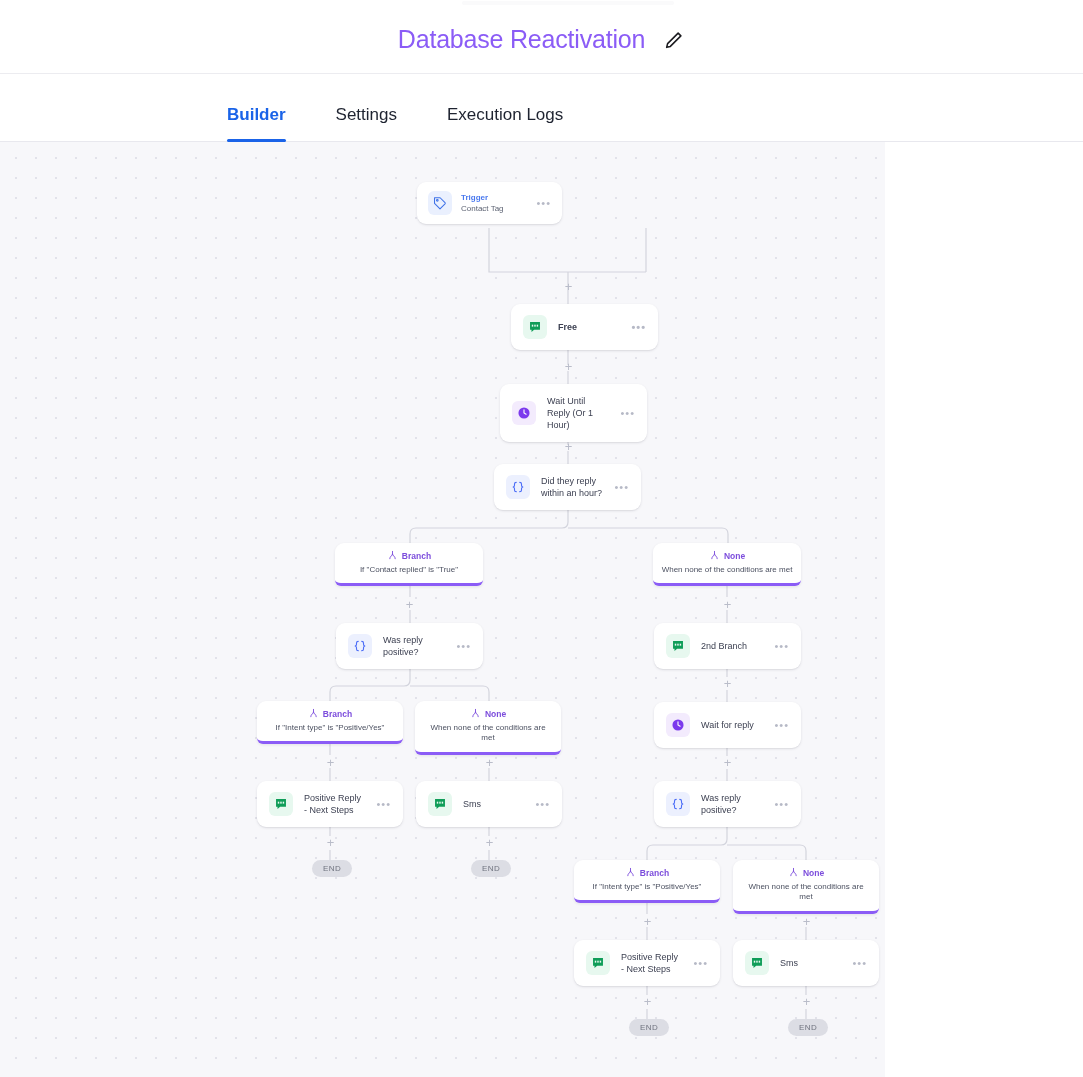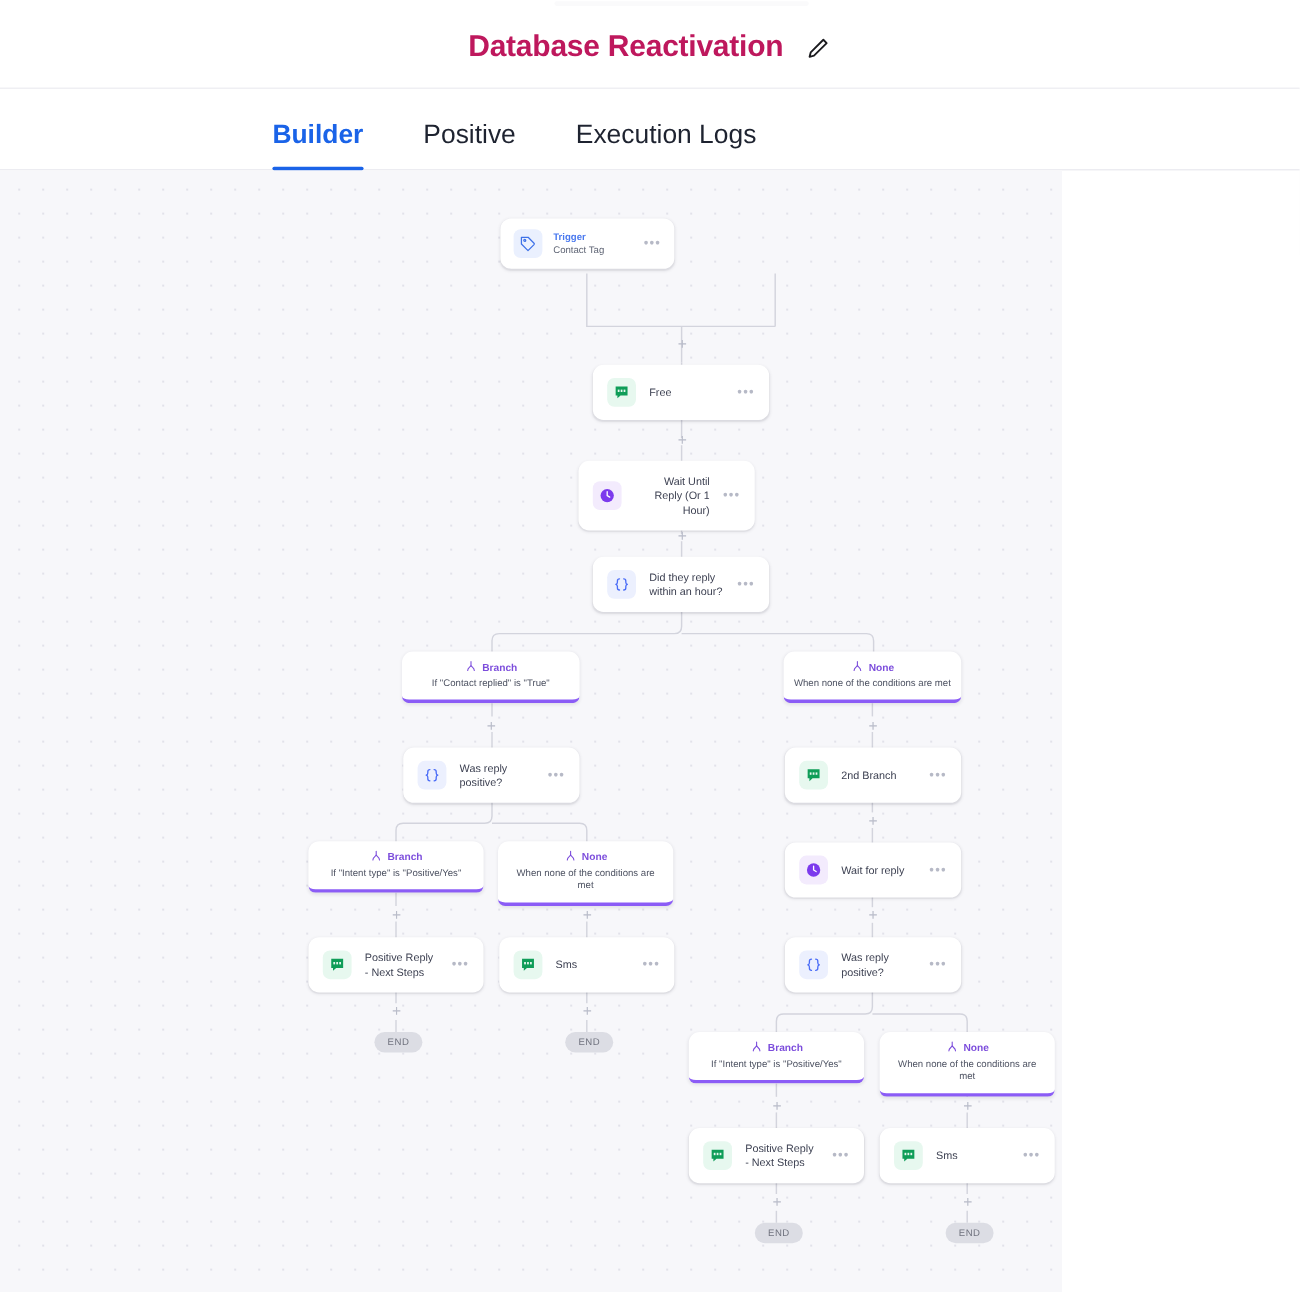--- a/index.html
+++ b/index.html
@@ -22,33 +22,33 @@
 
   
   .header {
     position: absolute; top: 6px; left: 0; width: 1083px; height: 68px;
     background: #fff;
     border-bottom: 1px solid #ececf0;
     display: flex; align-items: center; justify-content: center;
   }
   .header-inner { display: flex; align-items: center; gap: 18px; }
   .page-title {
-    font-size: 25px; font-weight: 700; color: #be185d;
+    font-size: 25px; font-weight: 400; color: #8b5cf6;
     letter-spacing: -0.2px;
   }
   .edit-icon { width: 22px; height: 22px; display: block; cursor: pointer; }
 
   
   .tabbar {
     position: absolute; top: 75px; left: 0; width: 1083px; height: 67px;
     background: #fff; border-bottom: 1px solid #e8e8ee;
   }
   .tabs { display: flex; align-items: flex-end; height: 100%; padding-left: 227px; gap: 0; }
   .tab {
-    font-size: 22px; color: #1e2330; font-weight: 500;
+    font-size: 17px; color: #1e2330; font-weight: 500;
     padding: 0 0 16px 0; margin-right: 50px; cursor: pointer;
     position: relative; white-space: nowrap;
   }
   .tab.active { color: #1a63e8; font-weight: 600; }
   .tab.active::after {
     content: ""; position: absolute; left: 0; right: 0; bottom: -1px;
     height: 3px; background: #1a63e8; border-radius: 2px;
   }
 
   
@@ -154,21 +154,21 @@
       <svg width="22" height="22" viewBox="0 0 24 24" fill="none" stroke="#1b1b1f" stroke-width="1.7" stroke-linecap="round" stroke-linejoin="round">
         <path d="M16.5 4.5l3 3L8 19l-4 1 1-4z"></path>
       </svg>
     </span>
   </div>
 </div>
 
 <div class="tabbar">
   <div class="tabs">
     <div class="tab active">Builder</div>
-    <div class="tab">Positive</div>
+    <div class="tab">Settings</div>
     <div class="tab">Execution Logs</div>
   </div>
 </div>
 
 <div class="canvas">
 
   <svg class="edges">
     <g stroke="#d3d4dd" stroke-width="1.2" fill="none">
 
       <path d="M489,86 L489,130 L646,130"></path>
@@ -232,38 +232,38 @@
     <span class="node-label">
       <span class="trigger-kicker" style="display:block;">Trigger</span>
       <span class="trigger-sub" style="display:block;">Contact Tag</span>
     </span>
     <span class="node-dots">•••</span>
   </div>
 
 
   <div class="plus" style="left:562px; top:138px;">+</div>
 
-  <div class="node step-node" style="left:494px; top:162px; width:147px;">
+  <div class="node step-node" style="left:511px; top:162px; width:147px;font-weight:bold;">
     <span class="node-icon ic-msg">
       <svg width="14" height="14" viewBox="0 0 24 24" fill="#0f9d58">
         <path d="M3.5 3.5h17v13h-10l-4.5 4v-4h-2.5z"></path>
         <g fill="#e7f8ef">
             <rect x="6.5" y="8" width="2.5" height="3.4"></rect>
             <rect x="10.7" y="8" width="2.5" height="3.4"></rect>
             <rect x="14.9" y="8" width="2.5" height="3.4"></rect>
           </g>
       </svg>
     </span>
     <span class="node-label">Free</span>
     <span class="node-dots">•••</span>
   </div>
 
   <div class="plus" style="left:562px; top:218px;">+</div>
 
-  <div class="node step-node" style="left:482px; top:242px; width:147px;text-align:right;">
+  <div class="node step-node" style="left:500px; top:242px; width:147px;">
     <span class="node-icon ic-clock">
       <svg width="14" height="14" viewBox="0 0 24 24">
           <circle cx="12" cy="12" r="9.5" fill="#7c3aed"></circle>
           <path d="M12 6.5V12l3.6 2.2" stroke="#fff" stroke-width="1.9" fill="none" stroke-linecap="round"></path>
         </svg>
     </span>
     <span class="node-label">Wait Until Reply (Or 1 Hour)</span>
     <span class="node-dots">•••</span>
   </div>
 

